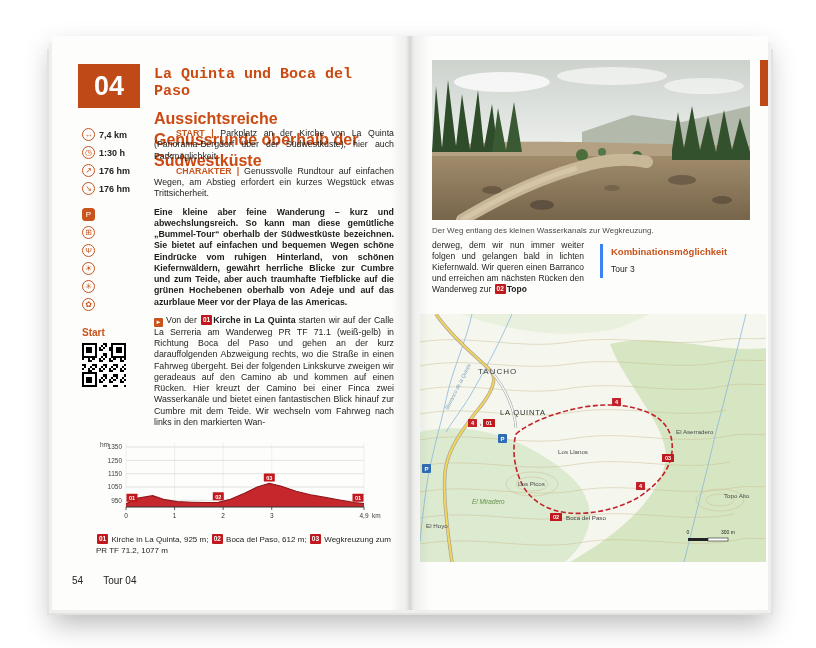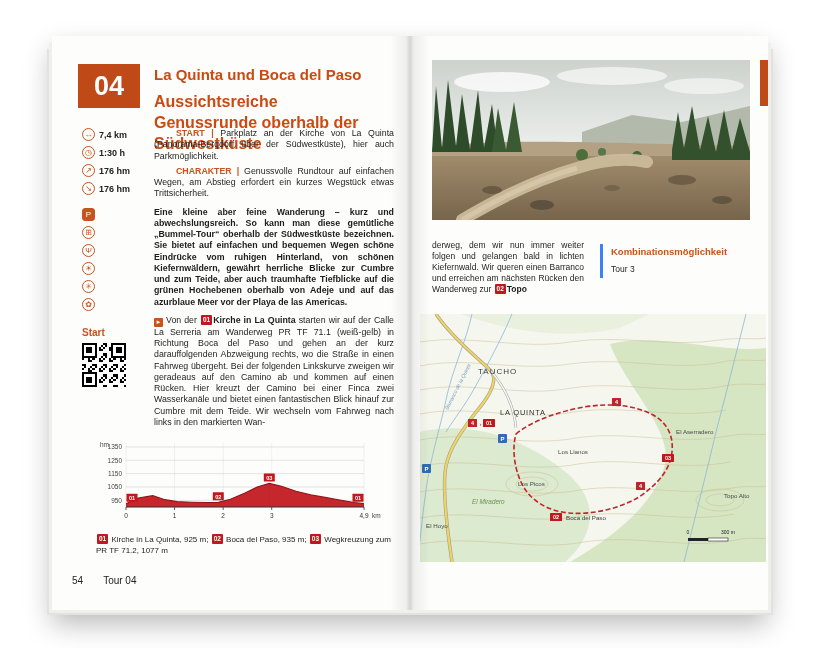--- a/index.html
+++ b/index.html
@@ -16,21 +16,21 @@
   .page-inner { position:absolute; inset:0; overflow:hidden; }
   .page.left { left: 0; }
   .page.right { right: 0; }
   .gutter { position: absolute; left: 338px; top: 0; width: 40px; height: 100%; pointer-events: none;
     background: linear-gradient(90deg, rgba(0,0,0,0) 0%, rgba(0,0,0,.06) 40%, rgba(0,0,0,.16) 50%, rgba(0,0,0,.06) 60%, rgba(0,0,0,0) 100%); }
 
   
   .tour-badge { position: absolute; left: 26px; top: 28px; width: 62px; height: 44px; background: #bf4a17;
     color: #fff; font-size: 27px; font-weight: bold; display: flex; align-items: center; justify-content: center; }
   .head { position: absolute; left: 102px; top: 30px; width: 242px; }
-  .head h1 { font-size: 15px; font-weight: bold; color: #cb4a12; margin-bottom: 9px; }
+  .head h1 { font-size: 15px; font-weight: bold; color: #cb4a12; margin-bottom: 9px; font-family: Liberation Mono, monospace; }
   .head h2 { font-size: 16px; font-weight: bold; color: #cb4a12; line-height: 1.3; width: 220px; }
 
   .margin-col { position: absolute; left: 30px; top: 92px; width: 70px; }
   .stat { display: flex; align-items: center; gap: 4px; margin-bottom: 5px; }
   .stat .ic { width: 13px; height: 13px; border: 1.3px solid #c8531d; border-radius: 50%; color: #c8531d;
     font-size: 8px; line-height: 1; display: flex; align-items: center; justify-content: center; flex: 0 0 13px; }
   .stat .v { font-size: 9px; font-weight: bold; color: #232320; }
   .feat { margin-top: 13px; display: flex; flex-direction: column; gap: 5px; }
   .fic { width: 13px; height: 13px; border-radius: 50%; border: 1.2px solid #c8531d; color: #c8531d;
     font-size: 8px; line-height: 1; display: flex; align-items: center; justify-content: center; }
@@ -262,21 +262,21 @@
                 <line x1="126.28571428571426" y1="65.33333333333333" x2="126.28571428571426" y2="70" stroke="#c2232b" stroke-width="0.6" stroke-dasharray="2 2"></line>
                 <rect x="120.78571428571426" y="55.33333333333333" width="11" height="8" rx="0.5" fill="#c0181c"></rect>
                 <text x="126.28571428571426" y="61.53333333333333" text-anchor="middle" font-size="5.6" font-weight="bold" fill="#fff">02</text>
                 <line x1="177.28571428571428" y1="46.4" x2="177.28571428571428" y2="70" stroke="#c2232b" stroke-width="0.6" stroke-dasharray="2 2"></line>
                 <rect x="171.78571428571428" y="36.4" width="11" height="8" rx="0.5" fill="#c0181c"></rect>
                 <text x="177.28571428571428" y="42.6" text-anchor="middle" font-size="5.6" font-weight="bold" fill="#fff">03</text>
                 <rect x="260.5" y="56.66666666666667" width="11" height="8" rx="0.5" fill="#c0181c"></rect>
                 <text x="266" y="62.866666666666674" text-anchor="middle" font-size="5.6" font-weight="bold" fill="#fff">01</text>
               </svg>
           </div>
-          <p class="cap"><span class="badge">01</span><span> Kirche in La Quinta, 925 m; </span><span class="badge">02</span><span> Boca del Paso, 935 m; </span><span class="badge">03</span><span> Wegkreuzung zum PR TF 71.2, 1077 m</span></p>
+          <p class="cap"><span class="badge">01</span><span> Kirche in La Quinta, 925 m; </span><span class="badge">02</span><span> Boca del Paso, 612 m; </span><span class="badge">03</span><span> Wegkreuzung zum PR TF 71.2, 1077 m</span></p>
         </div>
 
         <div class="foot">
           <span class="pg">54</span><span class="tl">Tour 04</span>
         </div>
       </div>
     </div>
 
     <div class="page right">
       <div class="page-inner">
@@ -308,20 +308,21 @@
             <circle cx="205" cy="96" r="5" fill="#46663a"></circle>
             <path d="M30,160 C70,136 110,118 145,108 C170,100 195,98 215,102" fill="none" stroke="#cbbb9b" stroke-width="12" stroke-linecap="round" opacity=".95"></path>
             <path d="M30,160 C70,136 110,118 145,108" fill="none" stroke="#d8c9ab" stroke-width="5" opacity=".8"></path>
             <ellipse cx="60" cy="130" rx="10" ry="4" fill="#6a5a44"></ellipse>
             <ellipse cx="110" cy="145" rx="12" ry="5" fill="#5f5140"></ellipse>
             <ellipse cx="250" cy="120" rx="14" ry="5" fill="#6e5e48"></ellipse>
             <ellipse cx="290" cy="140" rx="10" ry="4" fill="#63553f"></ellipse>
             <ellipse cx="180" cy="128" rx="8" ry="3" fill="#75644c"></ellipse>
           </svg>
         </div>
+        <div class="pcap">Der Weg entlang des kleinen Wasserkanals zur Wegkreuzung.</div>
 
         <div class="cols">
           <div class="c1">
             <p><span>derweg, dem wir nun immer weiter folgen und gelangen bald in lichten Kiefernwald. Wir queren einen Barranco und erreichen am nächsten Rücken den Wanderweg zur </span><span class="badge">02</span><span class="b">Topo</span></p>
           </div>
           <div class="combo">
             <div class="t">Kombinationsmöglichkeit</div>
             <div class="v">Tour 3</div>
           </div>
         </div>

